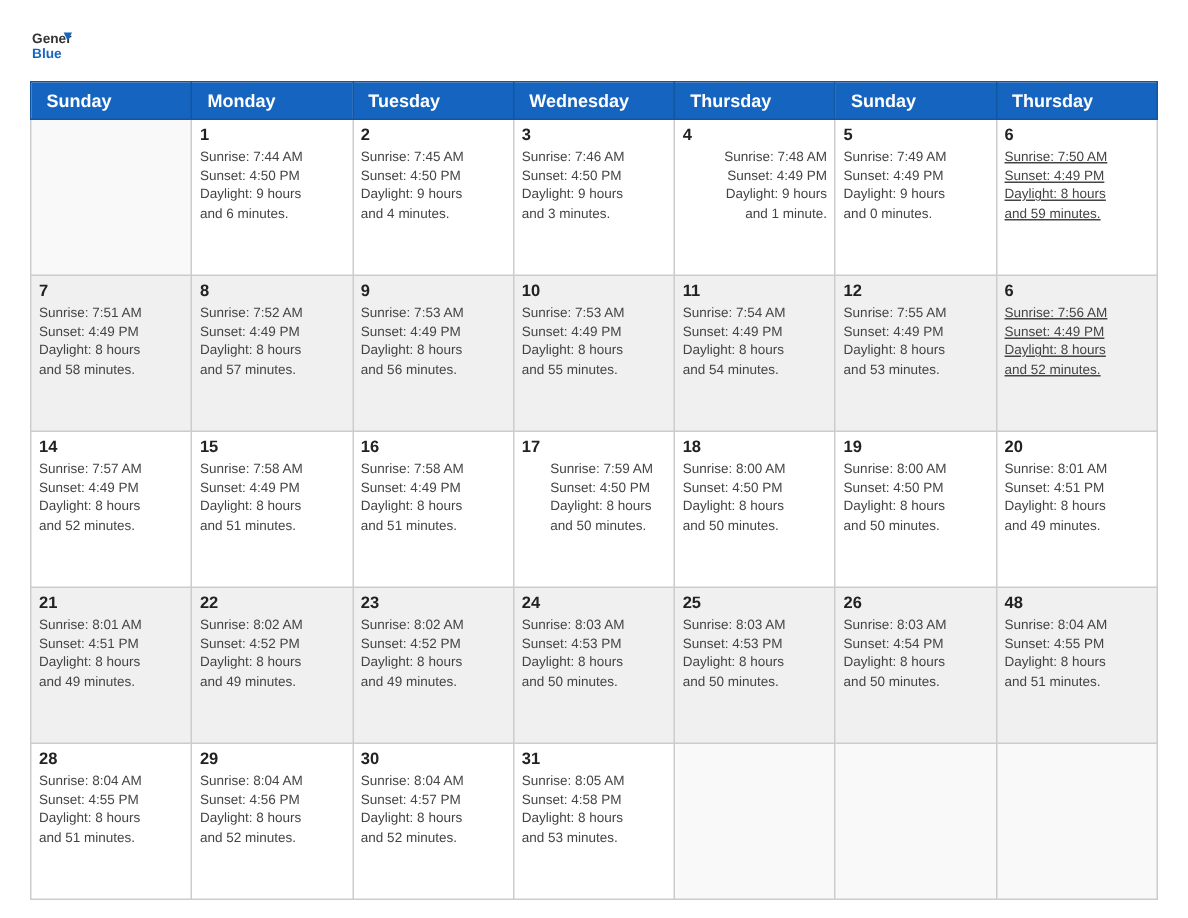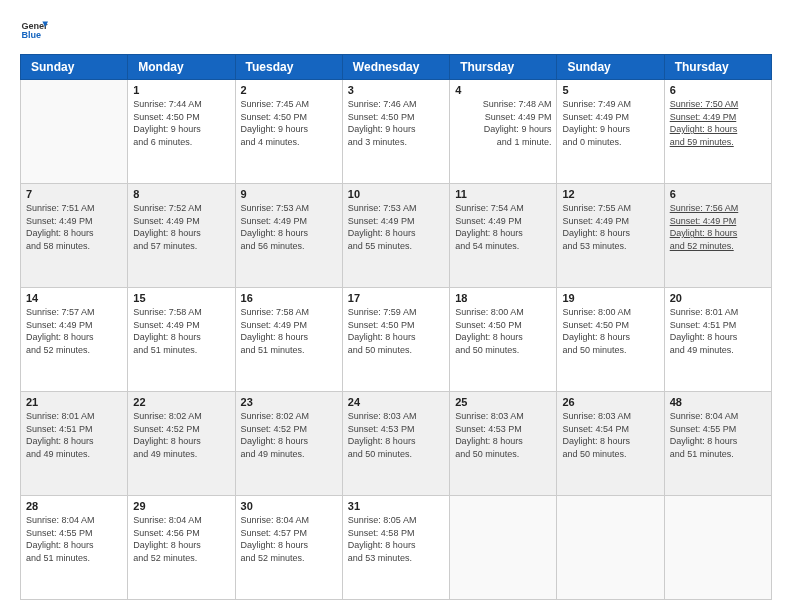--- a/index.html
+++ b/index.html
@@ -234,21 +234,21 @@
           </td>
           <td>
             <span class="day-number">16</span>
             <div class="day-info" style="white-space: pre-line;">Sunrise: 7:58 AM
 Sunset: 4:49 PM
 Daylight: 8 hours
 and 51 minutes.</div>
           </td>
           <td>
             <span class="day-number">17</span>
-            <div class="day-info" style="white-space: pre-line;">Sunrise: 7:59 AM
+            <div class="day-info" style="white-space: pre-line; margin-left: 19px;">Sunrise: 7:59 AM
 Sunset: 4:50 PM
 Daylight: 8 hours
 and 50 minutes.</div>
           </td>
           <td>
             <span class="day-number">18</span>
             <div class="day-info" style="white-space: pre-line;">Sunrise: 8:00 AM
 Sunset: 4:50 PM
 Daylight: 8 hours
 and 50 minutes.</div>

